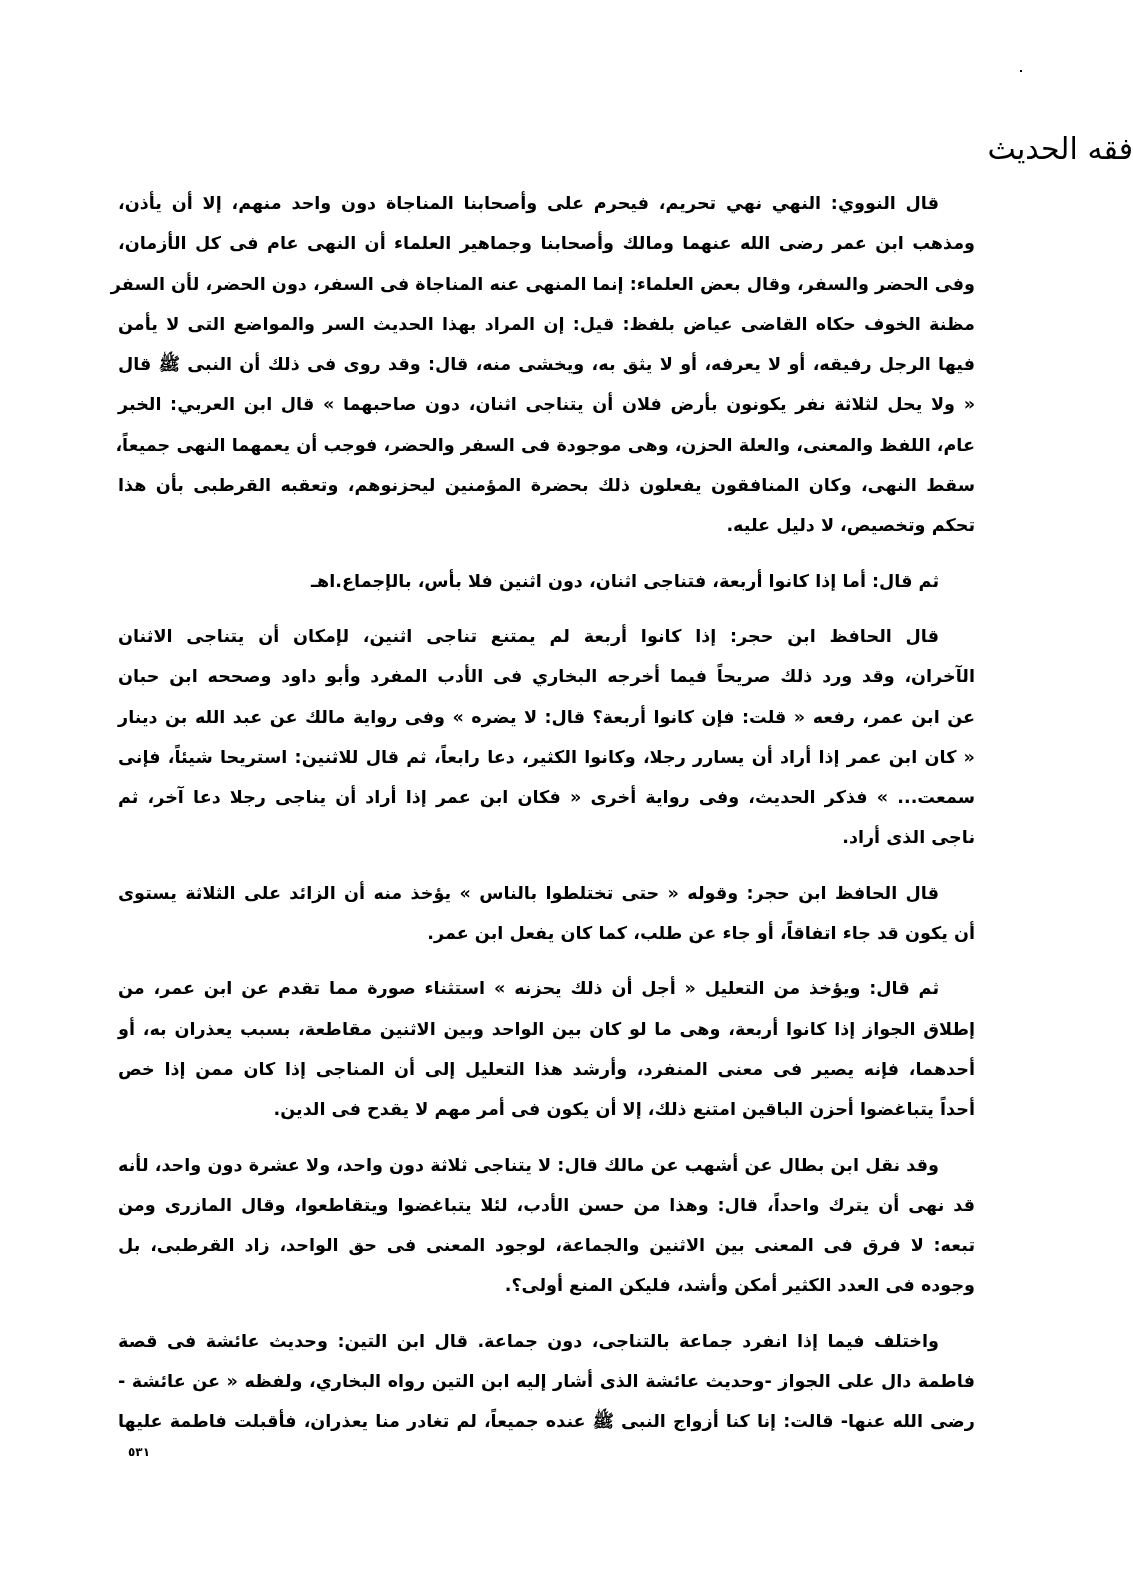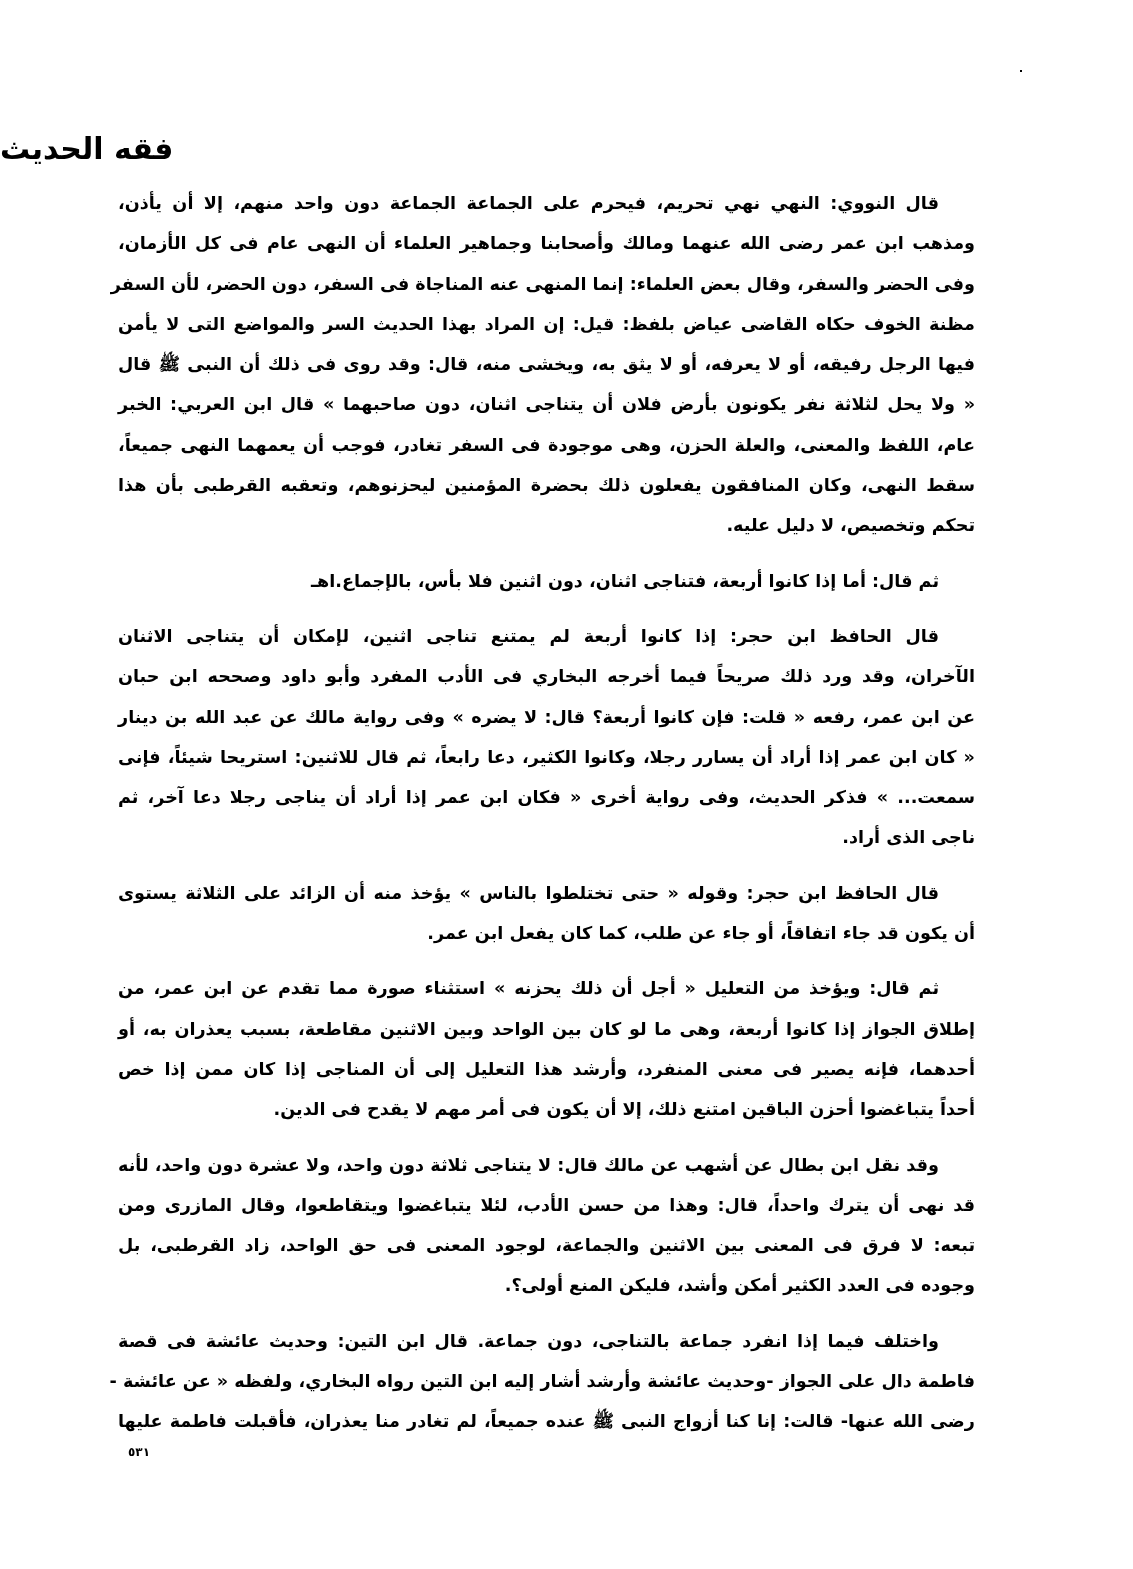--- a/index.html
+++ b/index.html
@@ -27,23 +27,23 @@
       top: 70px;
       width: 2px;
       height: 2px;
       background: #000;
     }
     .title {
       position: absolute;
       top: 104px;
       left: 0;
       width: 1133px;
-      text-align: left;
+      text-align: right;
       font-size: 30px;
-      font-weight: bold;
+      font-weight: normal;
       direction: rtl;
       line-height: 50px;
     }
     .body-text {
       position: absolute;
       top: 183px;
       left: 118px;
       width: 893px;
       direction: rtl;
       text-align: justify;
@@ -83,27 +83,27 @@
 <body>
 
 <div class="page">
   <div class="speck"></div>
 
   <h1 class="title">فقه الحديث</h1>
 
   <div class="body-text">
 
     <div class="para">
-      <span class="line first">قال النووي: النهي نهي تحريم، فيحرم على الجماعة الجماعة دون واحد منهم، إلا أن يأذن،</span>
+      <span class="line first">قال النووي: النهي نهي تحريم، فيحرم على وأصحابنا المناجاة دون واحد منهم، إلا أن يأذن،</span>
       <span class="line">ومذهب ابن عمر رضى الله عنهما ومالك وأصحابنا وجماهير العلماء أن النهى عام فى كل الأزمان،</span>
       <span class="line">وفى الحضر والسفر، وقال بعض العلماء: إنما المنهى عنه المناجاة فى السفر، دون الحضر، لأن السفر</span>
       <span class="line">مظنة الخوف حكاه القاضى عياض بلفظ: قيل: إن المراد بهذا الحديث السر والمواضع التى لا يأمن</span>
       <span class="line">فيها الرجل رفيقه، أو لا يعرفه، أو لا يثق به، ويخشى منه، قال: وقد روى فى ذلك أن النبى ﷺ قال</span>
       <span class="line">« ولا يحل لثلاثة نفر يكونون بأرض فلان أن يتناجى اثنان، دون صاحبهما » قال ابن العربي: الخبر</span>
-      <span class="line">عام، اللفظ والمعنى، والعلة الحزن، وهى موجودة فى السفر تغادر، فوجب أن يعمهما النهى جميعاً،</span>
+      <span class="line">عام، اللفظ والمعنى، والعلة الحزن، وهى موجودة فى السفر والحضر، فوجب أن يعمهما النهى جميعاً،</span>
       <span class="line">سقط النهى، وكان المنافقون يفعلون ذلك بحضرة المؤمنين ليحزنوهم، وتعقبه القرطبى بأن هذا</span>
       <span class="line last">تحكم وتخصيص، لا دليل عليه.</span>
     </div>
 
     <div class="para">
       <span class="line first last">ثم قال: أما إذا كانوا أربعة، فتناجى اثنان، دون اثنين فلا بأس، بالإجماع.اهـ</span>
     </div>
 
     <div class="para">
       <span class="line first">قال الحافظ ابن حجر: إذا كانوا أربعة لم يمتنع تناجى اثنين، لإمكان أن يتناجى الاثنان</span>
@@ -128,19 +128,19 @@
 
     <div class="para">
       <span class="line first">وقد نقل ابن بطال عن أشهب عن مالك قال: لا يتناجى ثلاثة دون واحد، ولا عشرة دون واحد، لأنه</span>
       <span class="line">قد نهى أن يترك واحداً، قال: وهذا من حسن الأدب، لئلا يتباغضوا ويتقاطعوا، وقال المازرى ومن</span>
       <span class="line">تبعه: لا فرق فى المعنى بين الاثنين والجماعة، لوجود المعنى فى حق الواحد، زاد القرطبى، بل</span>
       <span class="line last">وجوده فى العدد الكثير أمكن وأشد، فليكن المنع أولى؟.</span>
     </div>
 
     <div class="para">
       <span class="line first">واختلف فيما إذا انفرد جماعة بالتناجى، دون جماعة. قال ابن التين: وحديث عائشة فى قصة</span>
-      <span class="line">فاطمة دال على الجواز -وحديث عائشة وأرشد أشار إليه ابن التين رواه البخاري، ولفظه « عن عائشة -</span>
+      <span class="line">فاطمة دال على الجواز -وحديث عائشة الذى أشار إليه ابن التين رواه البخاري، ولفظه « عن عائشة -</span>
       <span class="line">رضى الله عنها- قالت: إنا كنا أزواج النبى ﷺ عنده جميعاً، لم تغادر منا يعذران، فأقبلت فاطمة عليها</span>
     </div>
   </div>
 
   <div class="page-number">٥٣١</div>
 </div>
 
 </body></html>

